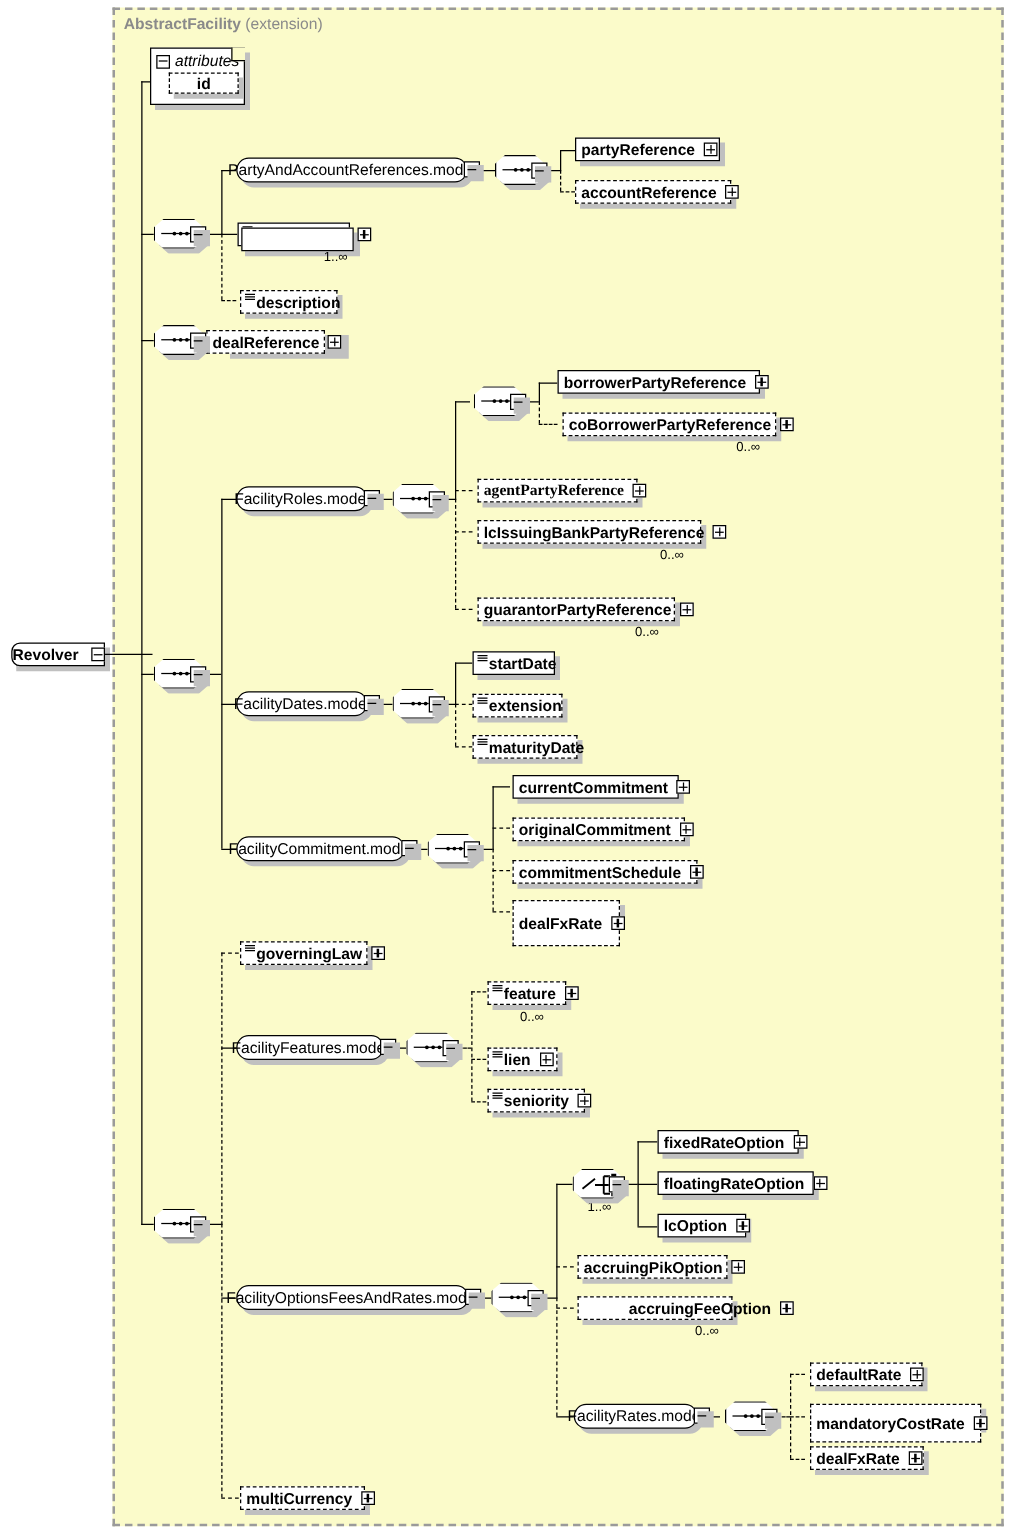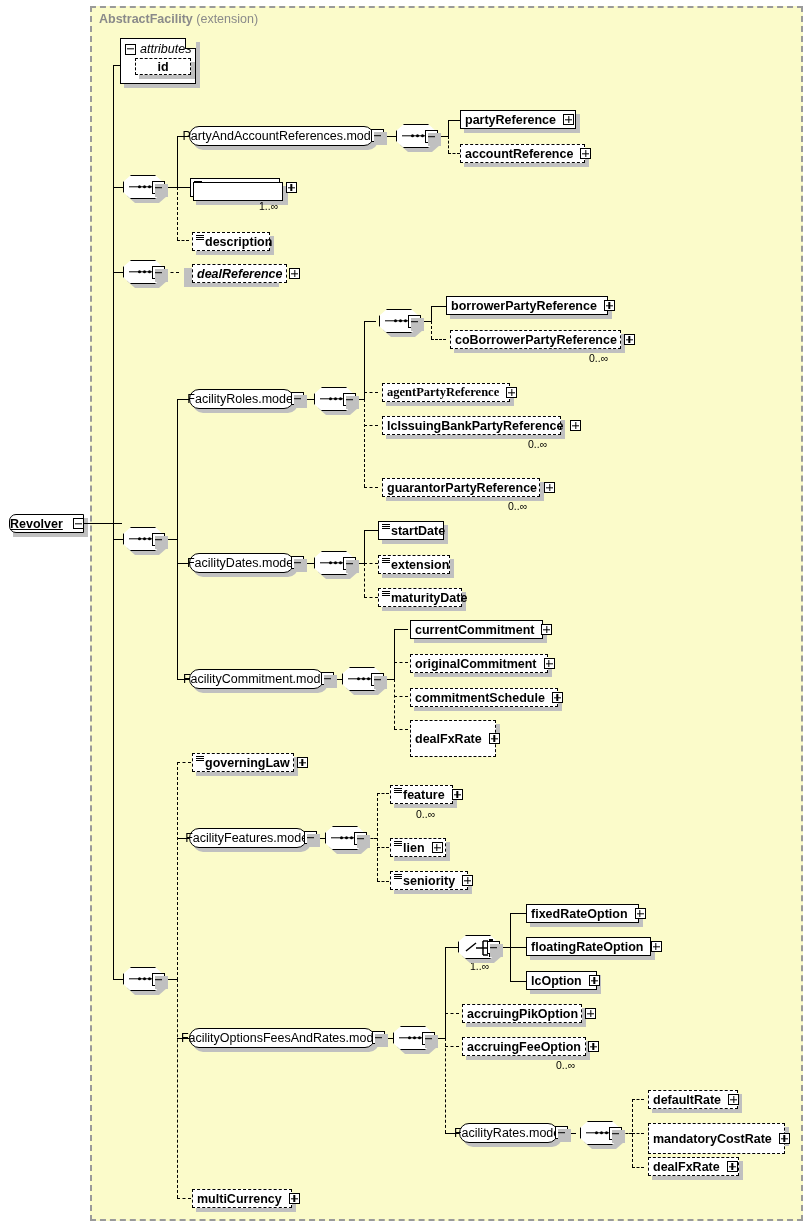--- a/index.html
+++ b/index.html
@@ -60,21 +60,21 @@
   .compshadow{position:absolute;width:40px;height:24px;background:#c0c0c0;z-index:4;
         clip-path:polygon(8px 0,32px 0,40px 7px,40px 17px,32px 24px,8px 24px,0 17px,0 7px);}
 
   
   .choice{position:absolute;width:40px;height:24px;background:#fff;border:1.6px solid #000;
         box-sizing:border-box;z-index:5;
         clip-path:polygon(8px 0,32px 0,40px 7px,40px 17px,32px 24px,8px 24px,0 17px,0 7px);}
 
   
   .rootbox{position:absolute;box-sizing:border-box;border:1.6px solid #000;background:#fff;
-        border-radius:7px 0 0 7px;display:flex;align-items:center;font-size:12.5px;font-weight:bold;z-index:5;text-decoration:underline;}
+        border-radius:7px 0 0 7px;display:flex;align-items:center;font-size:12.5px;font-weight:bold;z-index:5;}
 
   
   .attrbox{position:absolute;box-sizing:border-box;border:1.6px solid #000;background:#fff;z-index:5;}
   .attrbox .hdr{display:flex;align-items:center;gap:4px;padding:3px 4px 0 4px;font-size:12.5px;font-style:italic;}
   .fold{position:absolute;right:-1px;top:-1px;width:11px;height:11px;background:#fbfbca;
         border-left:1.6px solid #000;border-bottom:1.6px solid #000;box-sizing:border-box;}
 
   
   .occ{position:absolute;font-size:10.5px;color:#000;white-space:nowrap;}
 
@@ -202,21 +202,21 @@
     <div class="dots"></div>
     <div class="d" style="left:14px;"></div>
     <div class="d" style="left:19px;"></div>
     <div class="d" style="left:24px;"></div>
   </div>
   <div class="edgesq" style="left:152px;top:266px;">
       <span class="esh"></span>
     </div>
   <div class="dh" style="left:165px;top:272px;width:14px;"></div>
   <div class="shadow" style="left:184px;top:268px;width:95px;height:19px;"></div>
-  <div class="node dash" style="left:192px;top:264px;width:95px;height:19px;font-style:italic;">
+  <div class="node dash" style="left:165px;top:264px;width:95px;height:19px;">
     <span class="lbl">dealReference</span>
     <span class="sq plus"></span>
   </div>
 
   <div class="compshadow" style="left:127px;top:531px;"></div>
   <div class="comp" style="left:123px;top:527px;">
     <div class="dots"></div>
     <div class="d" style="left:14px;"></div>
     <div class="d" style="left:19px;"></div>
     <div class="d" style="left:24px;"></div>
@@ -568,21 +568,21 @@
 
   <div class="dh" style="left:445px;top:1013px;width:14px;"></div>
   <div class="shadow" style="left:466px;top:1008px;width:120px;height:19px;"></div>
   <div class="node dash" style="left:462px;top:1004px;width:120px;height:19px;">
     <span class="lbl">accruingPikOption</span>
     <span class="sq plus"></span>
   </div>
 
   <div class="dh" style="left:445px;top:1046px;width:14px;"></div>
   <div class="shadow" style="left:466px;top:1041px;width:124px;height:19px;"></div>
-  <div class="node dash" style="left:462px;top:1037px;width:124px;height:19px;">
+  <div class="node dash" style="left:462px;top:1037px;width:124px;height:19px;padding-left:36px;">
     <span class="lbl">accruingFeeOption</span>
     <span class="sq plus"></span>
   </div>
   <div class="occ" style="left:556px;top:1059px;">0..∞</div>
 
   <div class="ln h" style="left:445px;top:1133px;width:14px;height:1.4px;"></div>
   <div class="shadow" style="left:463px;top:1127px;width:99px;height:20px;border-radius:11px;"></div>
   <div class="pill" style="left:459px;top:1123px;width:99px;height:20px;">
     <span>FacilityRates.model</span>
   </div>

